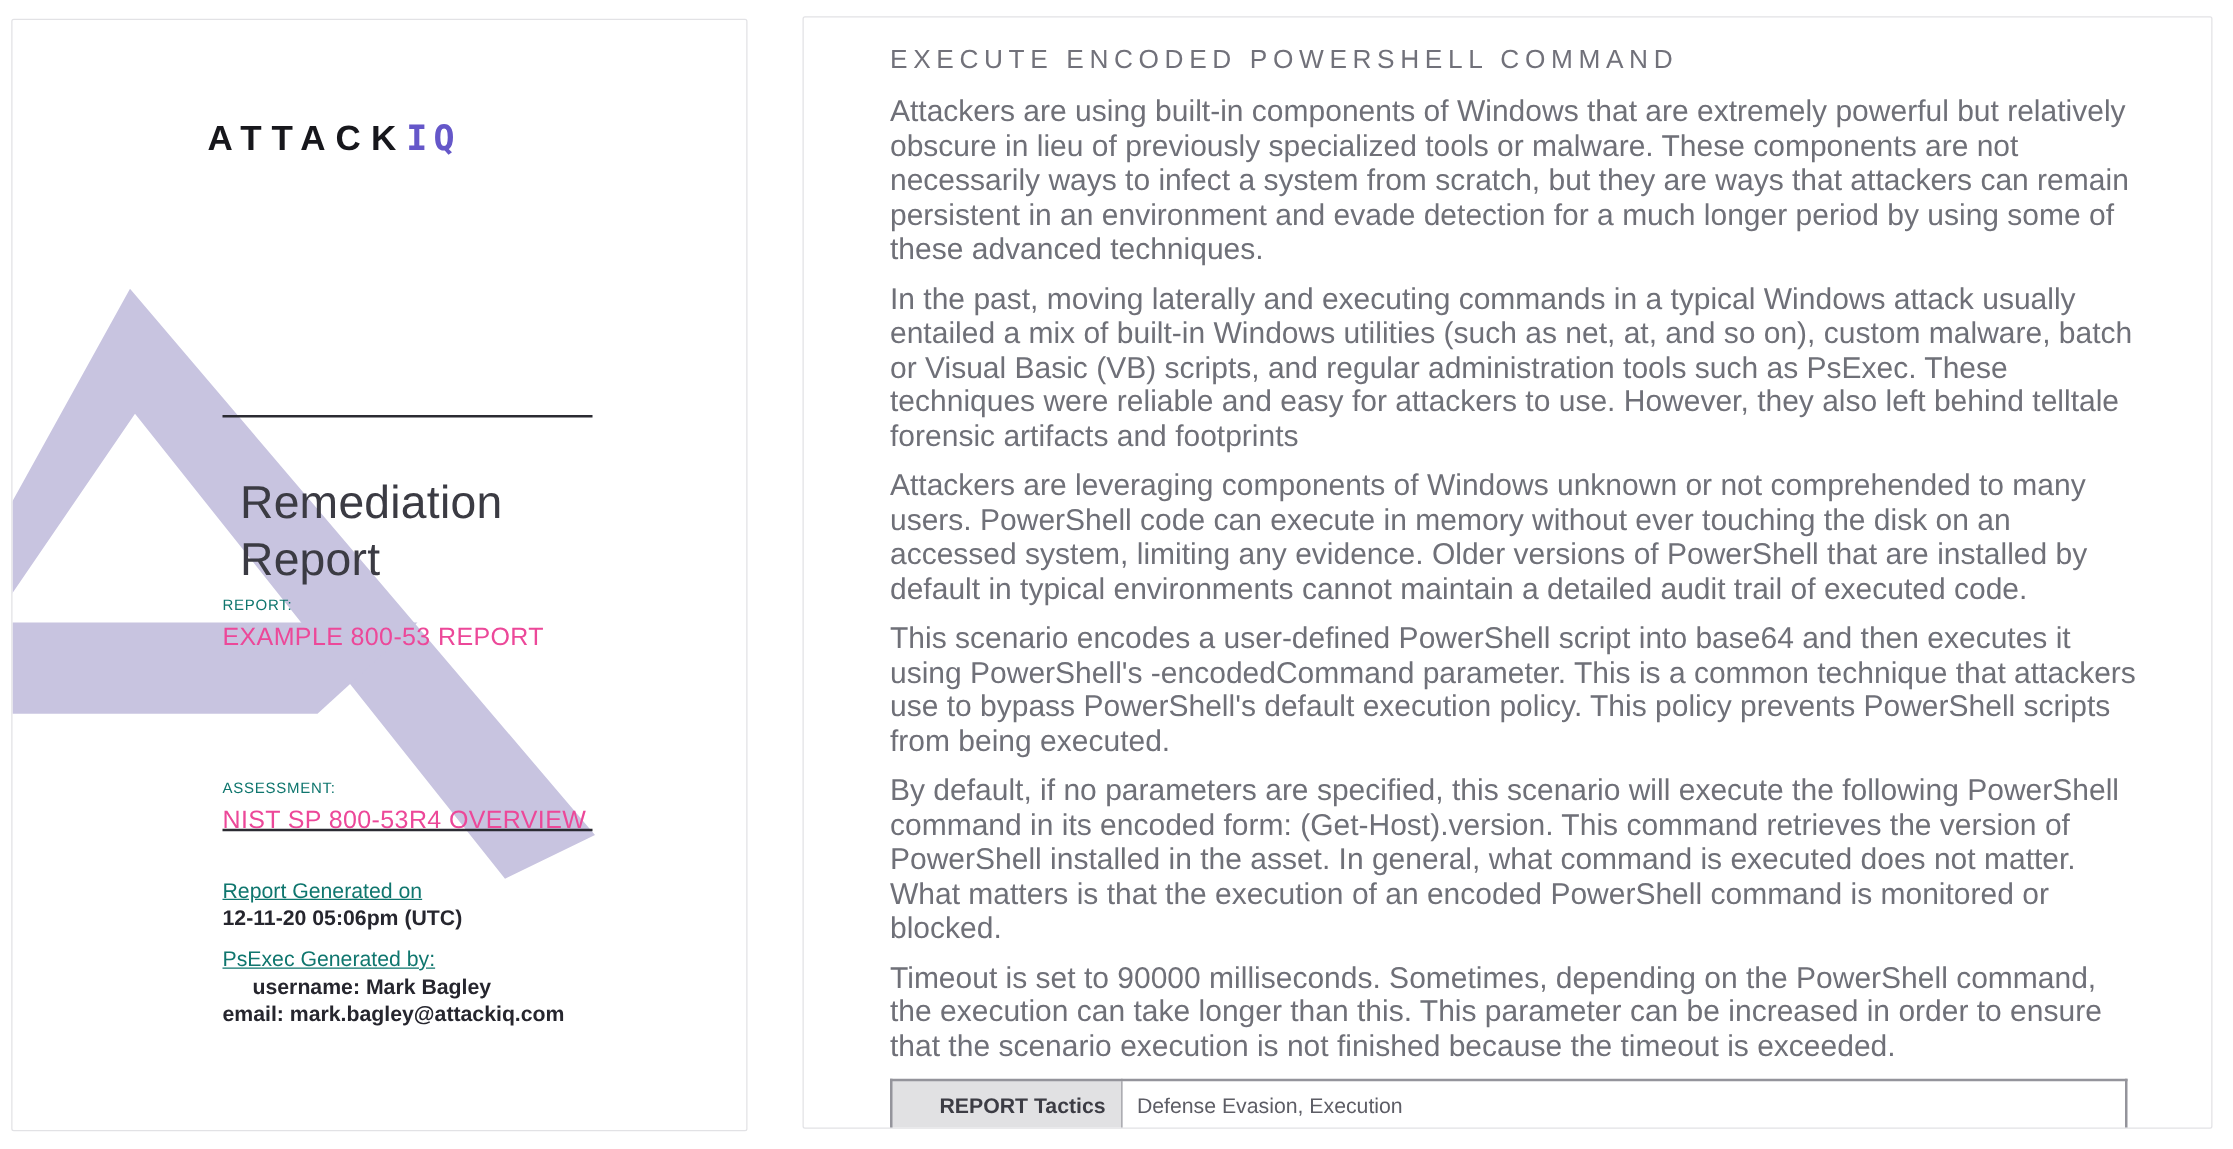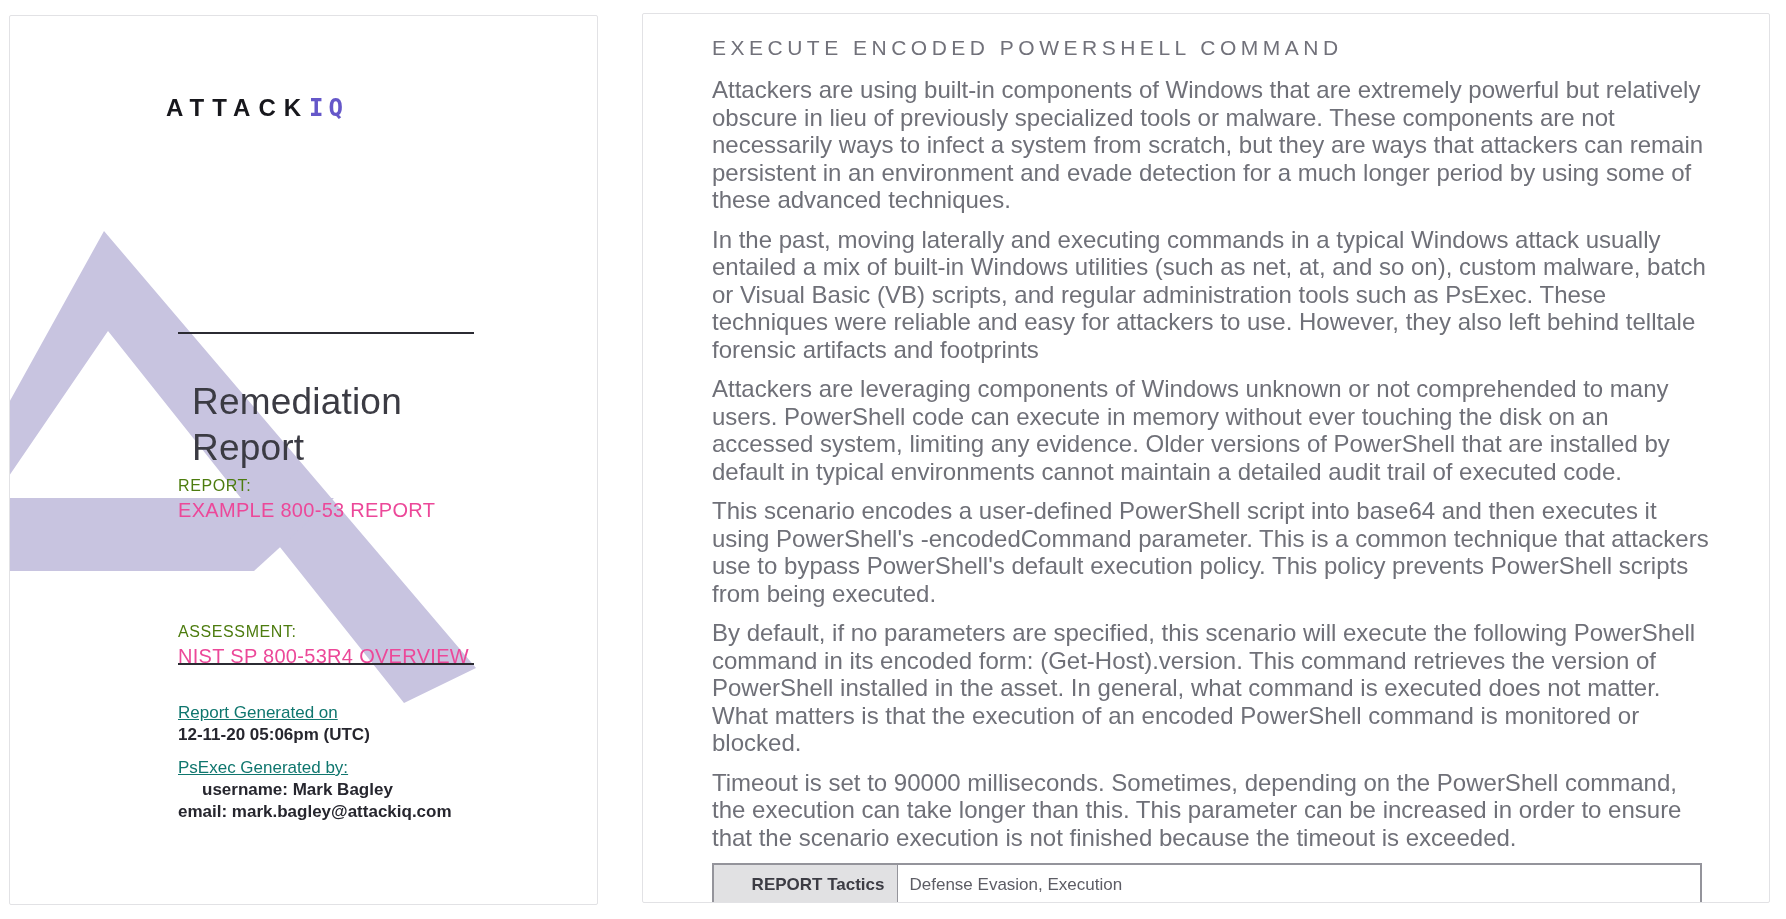--- a/index.html
+++ b/index.html
@@ -10,33 +10,33 @@
   .page{
     position:absolute;background:#ffffff;border:1px solid #e2e2e5;border-radius:2px;
     overflow:hidden;box-sizing:border-box;
   }
   .page.cover{left:9px;top:15px;width:589px;height:890px;}
   .page.content{left:642px;top:13px;width:1128px;height:890px;padding:22px 58px 0 69px;}
 
   
   .watermark{position:absolute;left:0;top:0;width:589px;height:890px;pointer-events:none;}
   .logo{
-    position:absolute;left:156px;top:78px;font-size:24px;font-weight:700;
+    position:absolute;left:156px;top:78px;font-size:28px;font-weight:700;
     letter-spacing:8px;color:#17171c;white-space:nowrap;
   }
   .logo .accent{color:#6557c9;font-family:"DejaVu Sans Mono",monospace;font-weight:700;letter-spacing:5px;}
   .rule{position:absolute;left:168px;width:296px;height:2px;background:#2b2b32;}
   .rule.top{top:316px;}
   .rule.bottom{top:647px;}
   .title{
     position:absolute;left:166px;top:347px;margin:16px;font-size:37px;font-weight:400;
     line-height:46px;color:#3b3b43;letter-spacing:0.2px;
   }
   .field-label{
-    position:absolute;left:168px;font-size:16px;color:#4d7c0f;letter-spacing:0.6px;
+    position:absolute;left:168px;font-size:12px;color:#0f766e;letter-spacing:0.6px;
   }
   .field-value{
     position:absolute;left:168px;font-size:20px;color:#ec4899;letter-spacing:0.3px;
   }
   .label-report{top:461px;}
   .value-report{top:483px;}
   .label-assessment{top:607px;}
   .value-assessment{top:629px;}
   .meta{position:absolute;left:168px;font-size:17px;line-height:22px;}
   .meta-gray{color:#0f766e;text-decoration:underline;}

